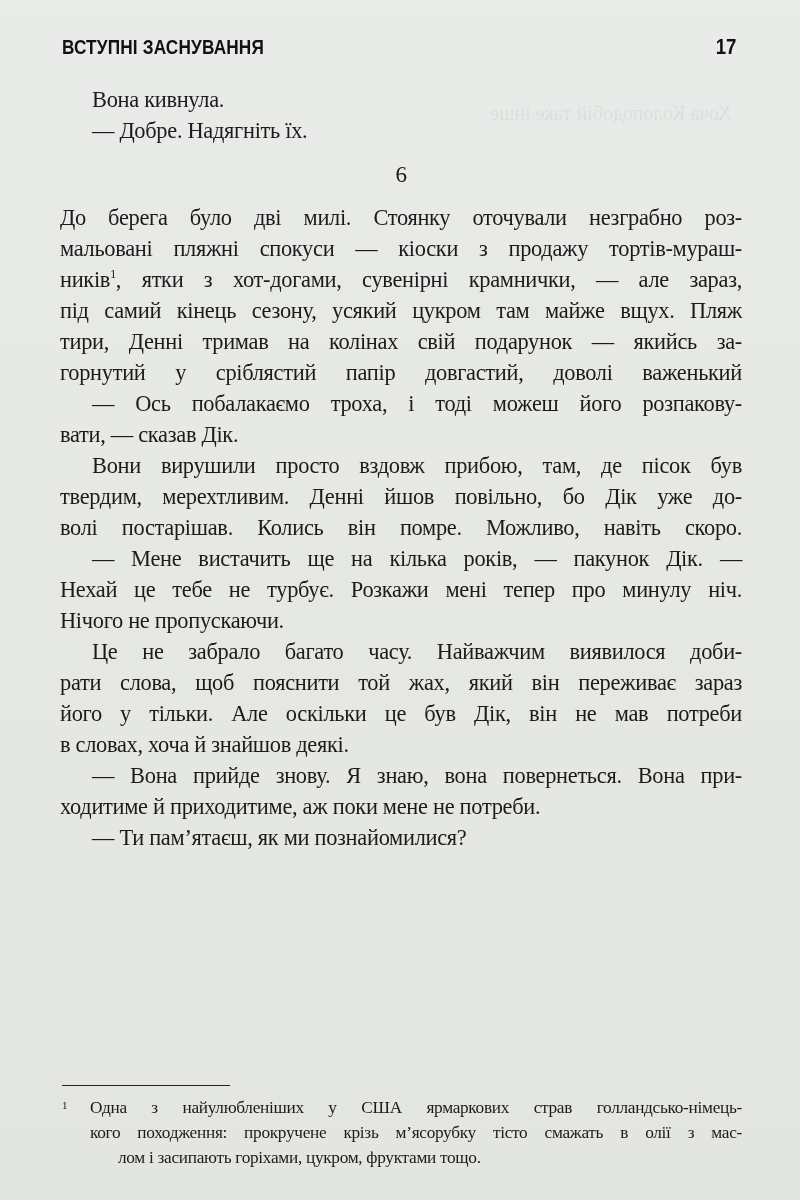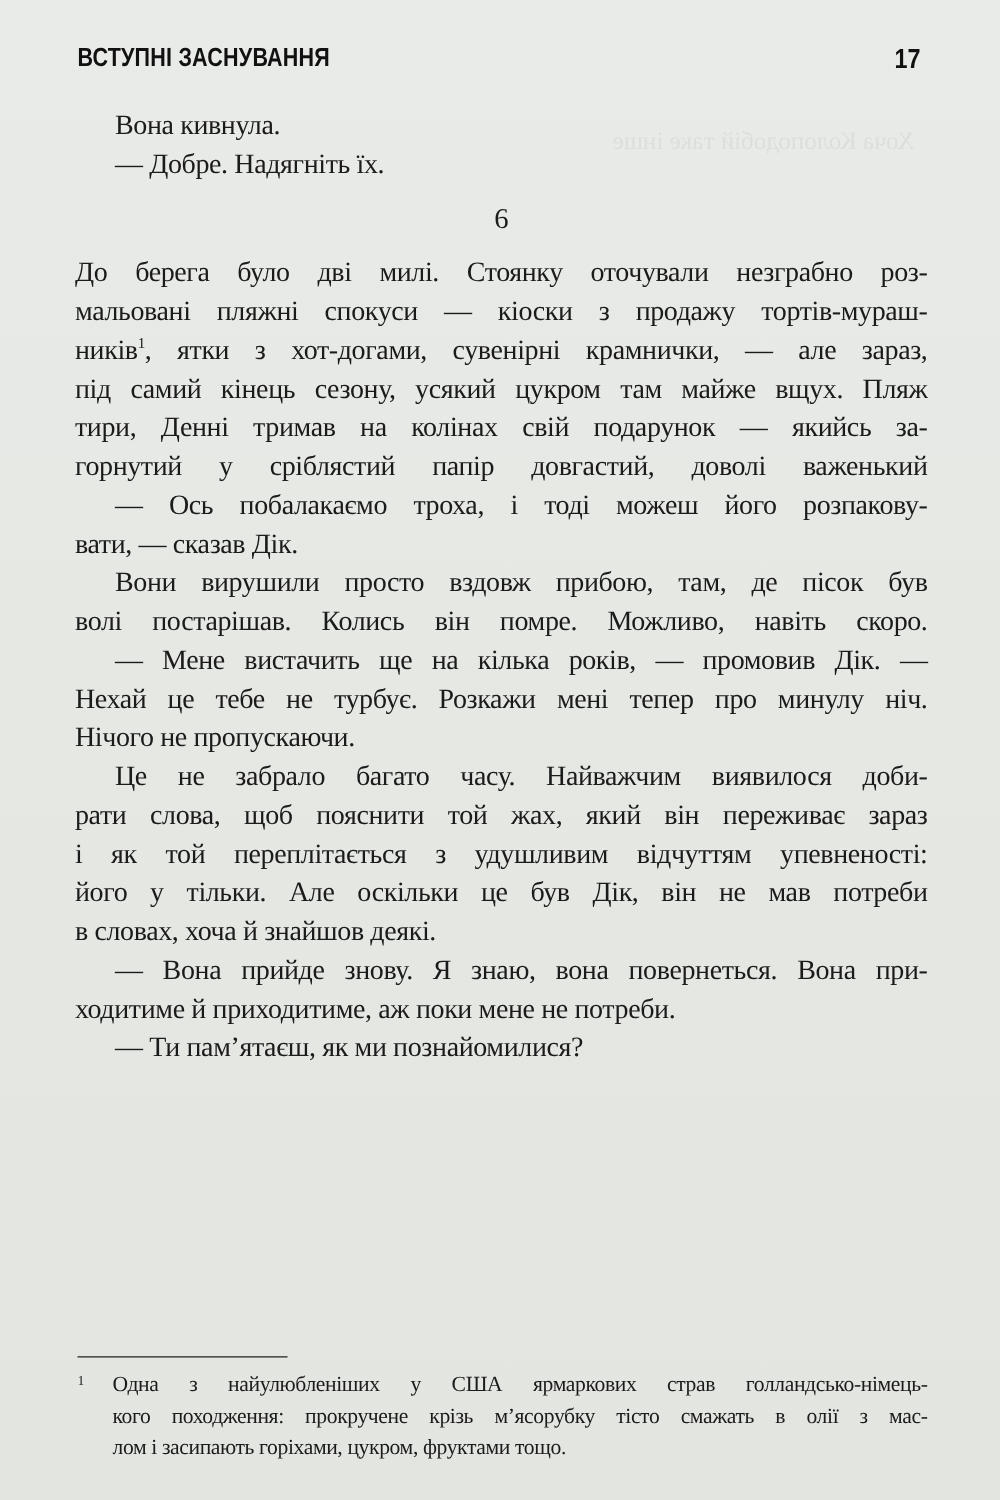--- a/index.html
+++ b/index.html
@@ -111,20 +111,21 @@
     }
     .footnote-body {
       flex: 1;
     }
     .footnote-body .line {
       text-align: justify;
       text-align-last: justify;
     }
     .footnote-body .line.last {
       text-align-last: left;
+      margin-left: 28px;
     }
     
     .bleed {
       position: absolute;
       left: 92px;
       width: 640px;
       font-size: 20px;
       line-height: 30px;
       color: rgba(60, 70, 90, 0.07);
       transform: scaleX(-1);
@@ -163,33 +164,33 @@
       <span class="line">горнутий у сріблястий папір довгастий, доволі важенький</span>
     </p>
 
     <p class="indent-block">
       <span class="line" style="padding-left:32px;">— Ось побалакаємо троха, і тоді можеш його розпакову-</span>
       <span class="line last">вати, — сказав Дік.</span>
     </p>
 
     <p>
       <span class="line" style="padding-left:32px;">Вони вирушили просто вздовж прибою, там, де пісок був</span>
+      <span class="line">твердим, мерехтливим. Денні йшов повільно, бо Дік уже до-</span>
       <span class="line">волі постарішав. Колись він помре. Можливо, навіть скоро.</span>
     </p>
 
     <p>
-      <span class="line" style="padding-left:32px;">— Мене вистачить ще на кілька років, — промовив Дік. —</span>
+      <span class="line" style="padding-left:32px;">— Мене вистачить ще на кілька років, — пакунок Дік. —</span>
       <span class="line">Нехай це тебе не турбує. Розкажи мені тепер про минулу ніч.</span>
       <span class="line last">Нічого не пропускаючи.</span>
     </p>
 
     <p>
       <span class="line" style="padding-left:32px;">Це не забрало багато часу. Найважчим виявилося доби-</span>
       <span class="line">рати слова, щоб пояснити той жах, який він переживає зараз</span>
-      <span class="line">і як той переплітається з удушливим відчуттям упевненості:</span>
       <span class="line">його у тільки. Але оскільки це був Дік, він не мав потреби</span>
       <span class="line last">в словах, хоча й знайшов деякі.</span>
     </p>
 
     <p>
       <span class="line" style="padding-left:32px;">— Вона прийде знову. Я знаю, вона повернеться. Вона при-</span>
       <span class="line last">ходитиме й приходитиме, аж поки мене не потреби.</span>
     </p>
 
     <p>

